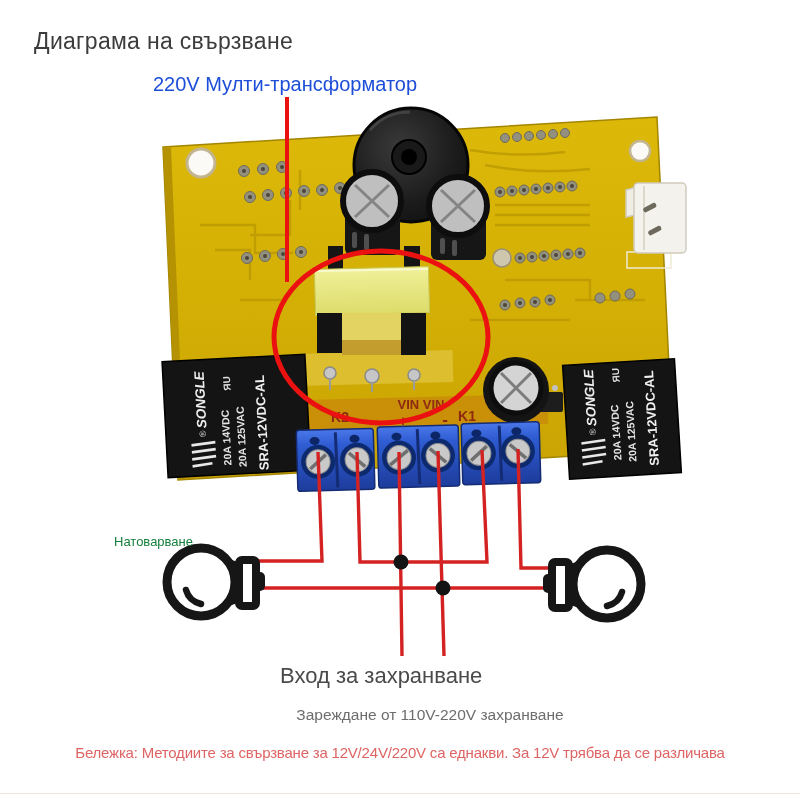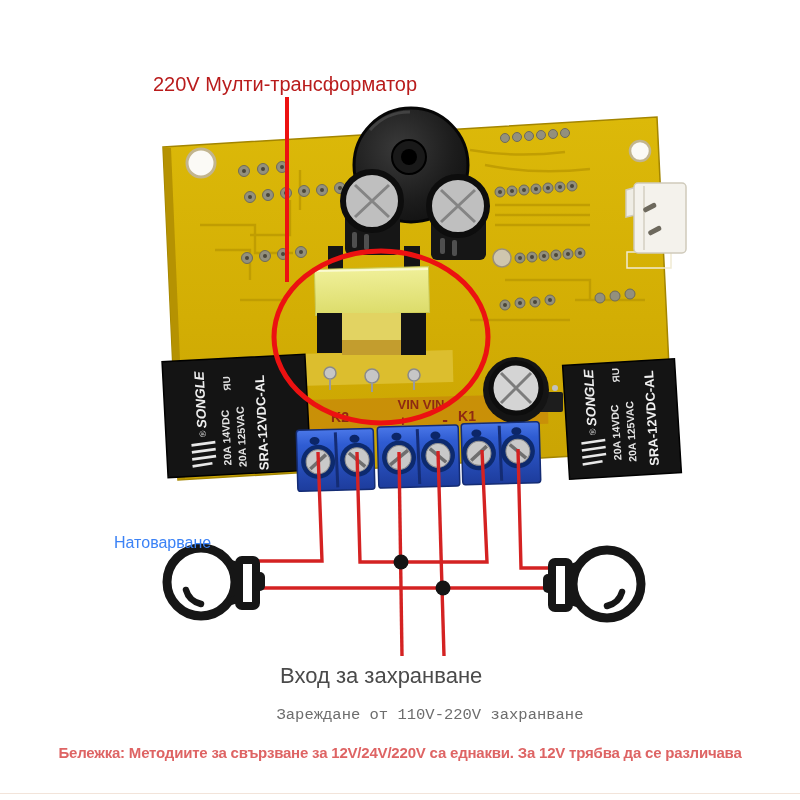--- a/index.html
+++ b/index.html
@@ -1,34 +1,35 @@
 <!DOCTYPE html>
 <html><head>
 <meta charset="utf-8">
 <style>
   html,body{margin:0;padding:0;background:#fff;}
   .stage{position:relative;width:800px;height:800px;background:#ffffff;overflow:hidden;
          font-family:"Liberation Sans",sans-serif;}
   .abs{position:absolute;}
   .title{left:34px;top:28px;font-size:23px;color:#3c3c3c;letter-spacing:.3px;}
-  .transformer-label{left:130px;top:73px;width:310px;text-align:center;font-size:20px;color:#b91c1c;}
-  .load-label{left:114px;top:534px;font-size:16px;color:#3b82f6;}
+  .transformer-label{left:130px;top:73px;width:310px;text-align:center;font-size:20px;color:#1d4ed8;}
+  .load-label{left:114px;top:534px;font-size:13px;color:#15803d;}
   .power-input{left:280px;top:663px;width:300px;text-align:left;font-size:22px;color:#4a4a4a;}
-  .power-range{left:215px;top:706px;width:430px;text-align:center;font-size:15.5px;color:#6d6d6d;font-family:Liberation Mono, monospace;}
+  .power-range{left:215px;top:706px;width:430px;text-align:center;font-size:15.5px;color:#6d6d6d;}
   .note{left:40px;top:744px;width:720px;text-align:center;font-size:15px;line-height:17.5px;
-        color:#de6464;letter-spacing:-0.2px;font-weight:bold;}
+        color:#de6464;letter-spacing:-0.2px;}
   .divider{left:0;top:793px;width:800px;height:0;border-top:1px solid #f2e4da;}
   svg{position:absolute;left:0;top:0;}
   svg text{font-family:"Liberation Sans",sans-serif;}
 </style>
 </head>
 <body>
 
 <div class="stage">
 
+  <div class="abs title">Диаграма на свързване</div>
   <div class="abs transformer-label">220V Мулти-трансформатор</div>
 
   <svg width="800" height="800" viewBox="0 0 800 800">
     <defs>
       <linearGradient id="boardG" x1="0" y1="0" x2="0" y2="1">
         <stop offset="0" stop-color="#dcb909"></stop>
           <stop offset=".55" stop-color="#d3ae04"></stop>
           <stop offset="1" stop-color="#c9a303"></stop>
       </linearGradient>
       <linearGradient id="termG" x1="0" y1="0" x2="0" y2="1">

